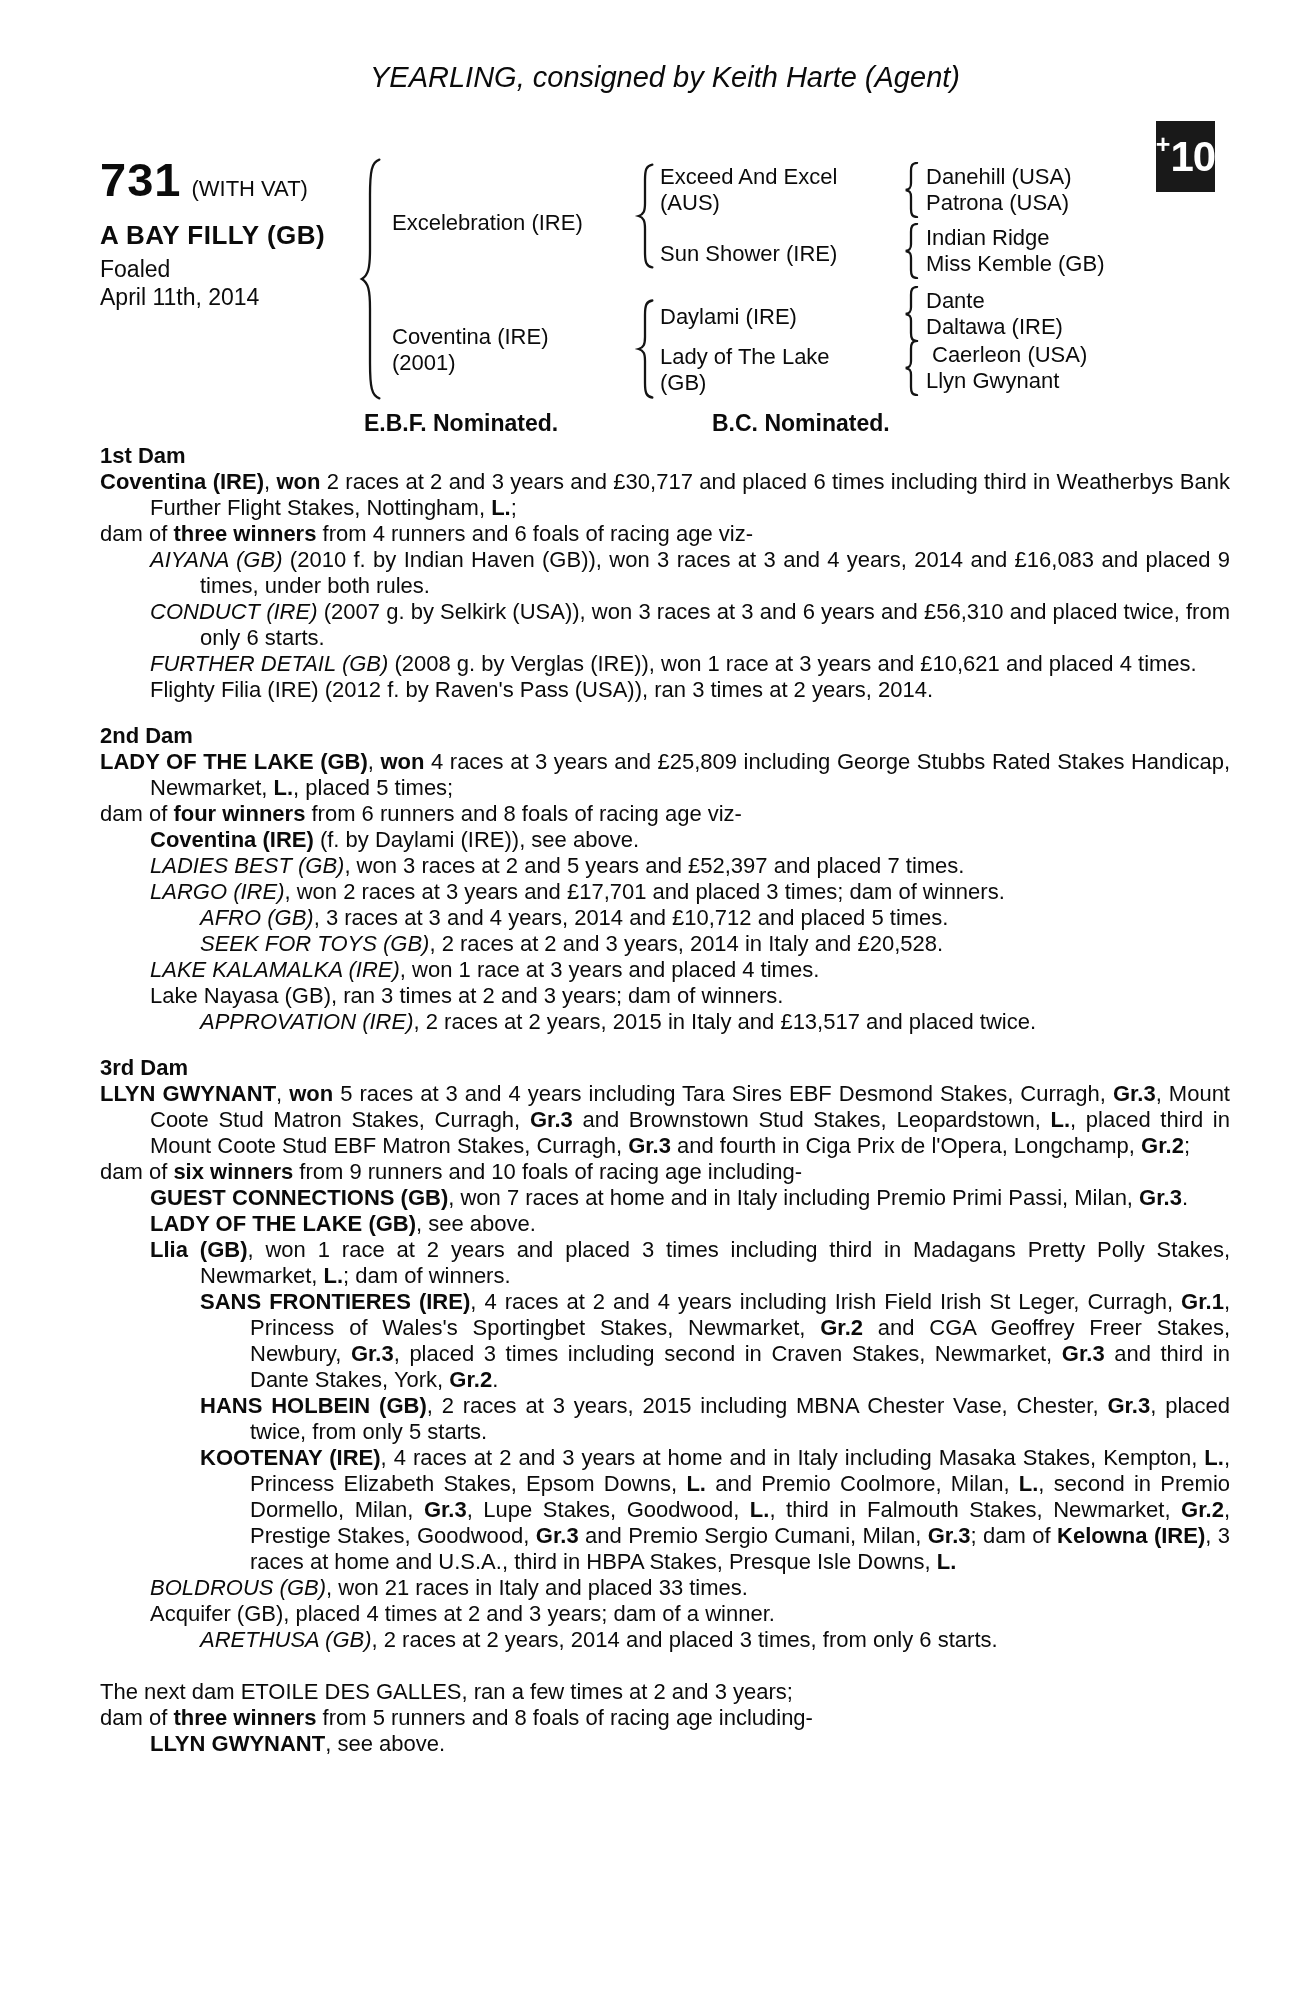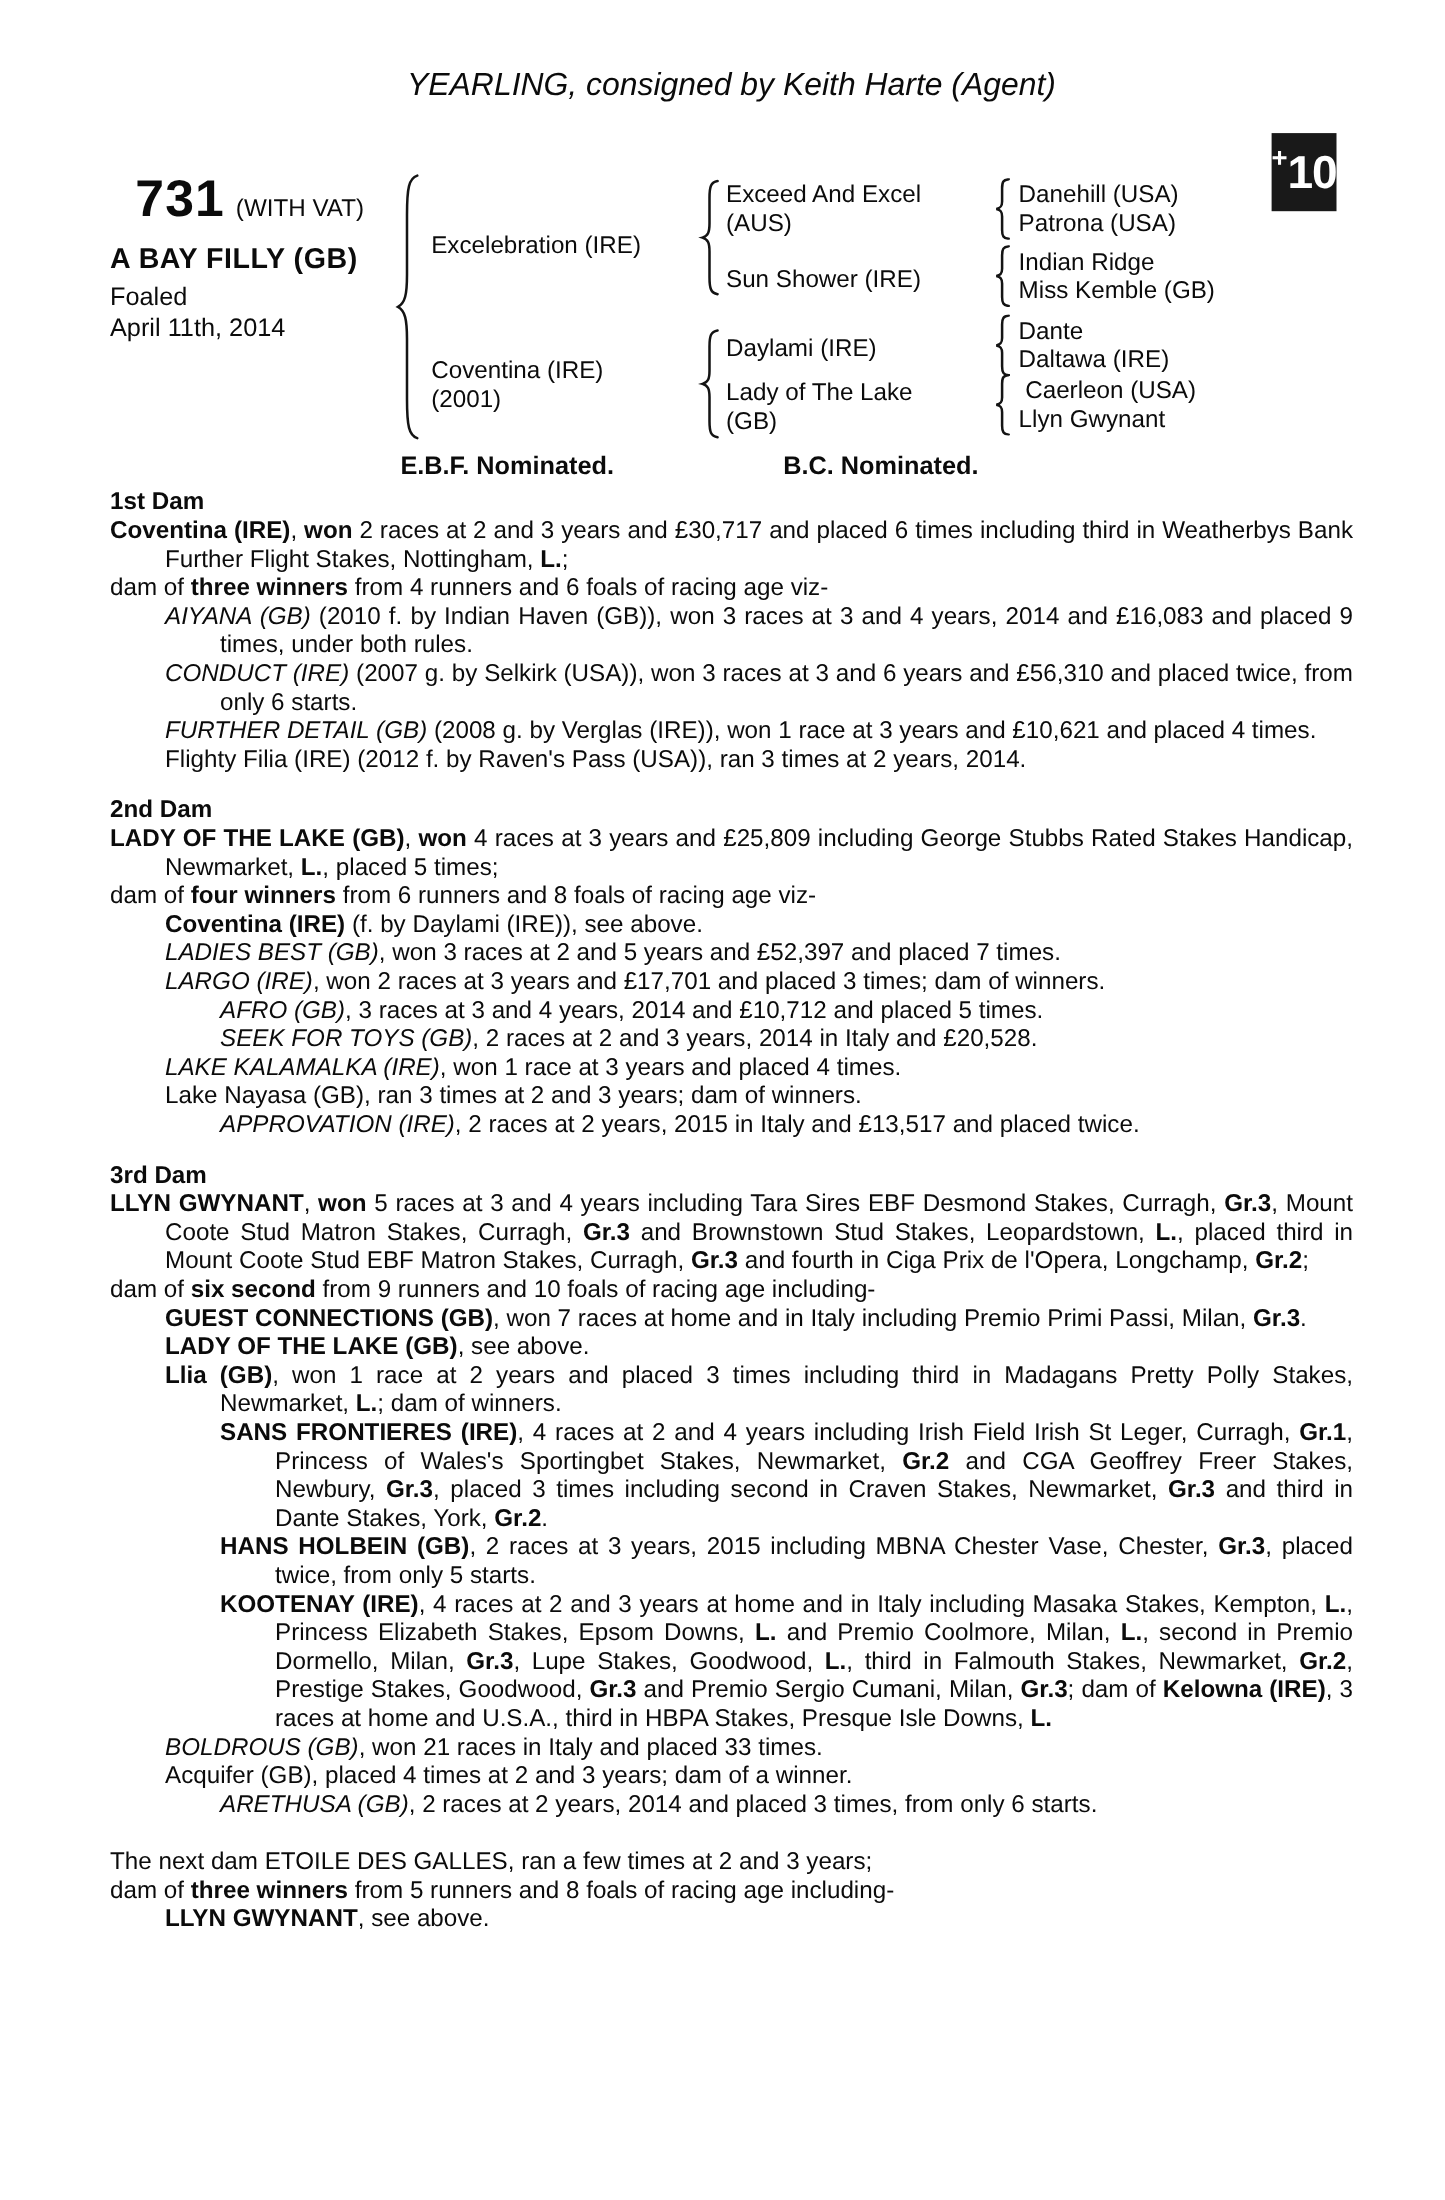--- a/index.html
+++ b/index.html
@@ -26,21 +26,21 @@
   .badge{
     position:absolute;left:1156px;top:121px;width:59px;height:71px;
     background:#191919;color:#ffffff;
     display:flex;align-items:center;justify-content:center;
   }
   .badge .plus{font-size:25px;font-weight:bold;align-self:flex-start;margin-top:9px;}
   .badge .num{font-size:42px;font-weight:bold;letter-spacing:-1px;}
   .pedigree{position:relative;height:248px;margin-top:62px;}
   .ped-item{position:absolute;font-size:22px;line-height:26px;white-space:nowrap;}
   .lot-line{position:absolute;left:0;top:0;white-space:nowrap;}
-  .lot-num{font-size:47px;font-weight:bold;letter-spacing:1px;line-height:47px;margin-left:23px;}
+  .lot-num{font-size:47px;font-weight:bold;letter-spacing:1px;line-height:47px;}
   .vat{font-size:22px;margin-left:10px;}
   .lot-desc{position:absolute;left:0;top:64px;font-size:26px;font-weight:bold;letter-spacing:.5px;white-space:nowrap;}
   .foaled1{position:absolute;left:0;top:100px;font-size:23px;}
   .foaled2{position:absolute;left:0;top:128px;font-size:23px;text-align:right;}
   .brace{position:absolute;}
   .brace path{fill:none;stroke:#141414;stroke-width:2.3;stroke-linecap:round;}
   .noms{position:relative;height:27px;margin-top:6px;font-weight:bold;font-size:23px;}
   .noms span{position:absolute;white-space:nowrap;}
   .nom-ebf{left:264px;}
   .nom-bc{left:612px;}
@@ -143,21 +143,21 @@
         <p class="para lvl1"><span class="b">Coventina (IRE)</span><span> (f. by Daylami (IRE)), see above.</span></p>
         <p class="para lvl1"><span class="i">LADIES BEST (GB)</span><span>, won 3 races at 2 and 5 years and £52,397 and placed 7 times.</span></p>
         <p class="para lvl1"><span class="i">LARGO (IRE)</span><span>, won 2 races at 3 years and £17,701 and placed 3 times; dam of winners.</span></p>
         <p class="para lvl2"><span class="i">AFRO (GB)</span><span>, 3 races at 3 and 4 years, 2014 and £10,712 and placed 5 times.</span></p>
         <p class="para lvl2"><span class="i">SEEK FOR TOYS (GB)</span><span>, 2 races at 2 and 3 years, 2014 in Italy and £20,528.</span></p>
         <p class="para lvl1"><span class="i">LAKE KALAMALKA (IRE)</span><span>, won 1 race at 3 years and placed 4 times.</span></p>
         <p class="para lvl1"><span>Lake Nayasa (GB), ran 3 times at 2 and 3 years; dam of winners.</span></p>
         <p class="para lvl2"><span class="i">APPROVATION (IRE)</span><span>, 2 races at 2 years, 2015 in Italy and £13,517 and placed twice.</span></p>
         <div class="dam-heading">3rd Dam</div>
         <p class="para lvl0"><span class="b">LLYN GWYNANT</span><span>, </span><span class="b">won</span><span> 5 races at 3 and 4 years including Tara Sires EBF Desmond Stakes, Curragh, </span><span class="b">Gr.3</span><span>, Mount Coote Stud Matron Stakes, Curragh, </span><span class="b">Gr.3</span><span> and Brownstown Stud Stakes, Leopardstown, </span><span class="b">L.</span><span>, placed third in Mount Coote Stud EBF Matron Stakes, Curragh, </span><span class="b">Gr.3</span><span> and fourth in Ciga Prix de l'Opera, Longchamp, </span><span class="b">Gr.2</span><span>;</span></p>
-        <p class="para lvl0"><span>dam of </span><span class="b">six second</span><span> from 9 runners and 10 foals of racing age including-</span></p>
+        <p class="para lvl0"><span>dam of </span><span class="b">six winners</span><span> from 9 runners and 10 foals of racing age including-</span></p>
         <p class="para lvl1"><span class="b">GUEST CONNECTIONS (GB)</span><span>, won 7 races at home and in Italy including Premio Primi Passi, Milan, </span><span class="b">Gr.3</span><span>.</span></p>
         <p class="para lvl1"><span class="b">LADY OF THE LAKE (GB)</span><span>, see above.</span></p>
         <p class="para lvl1"><span class="b">Llia (GB)</span><span>, won 1 race at 2 years and placed 3 times including third in Madagans Pretty Polly Stakes, Newmarket, </span><span class="b">L.</span><span>; dam of winners.</span></p>
         <p class="para lvl2"><span class="b">SANS FRONTIERES (IRE)</span><span>, 4 races at 2 and 4 years including Irish Field Irish St Leger, Curragh, </span><span class="b">Gr.1</span><span>, Princess of Wales's Sportingbet Stakes, Newmarket, </span><span class="b">Gr.2</span><span> and CGA Geoffrey Freer Stakes, Newbury, </span><span class="b">Gr.3</span><span>, placed 3 times including second in Craven Stakes, Newmarket, </span><span class="b">Gr.3</span><span> and third in Dante Stakes, York, </span><span class="b">Gr.2</span><span>.</span></p>
         <p class="para lvl2"><span class="b">HANS HOLBEIN (GB)</span><span>, 2 races at 3 years, 2015 including MBNA Chester Vase, Chester, </span><span class="b">Gr.3</span><span>, placed twice, from only 5 starts.</span></p>
         <p class="para lvl2"><span class="b">KOOTENAY (IRE)</span><span>, 4 races at 2 and 3 years at home and in Italy including Masaka Stakes, Kempton, </span><span class="b">L.</span><span>, Princess Elizabeth Stakes, Epsom Downs, </span><span class="b">L.</span><span> and Premio Coolmore, Milan, </span><span class="b">L.</span><span>, second in Premio Dormello, Milan, </span><span class="b">Gr.3</span><span>, Lupe Stakes, Goodwood, </span><span class="b">L.</span><span>, third in Falmouth Stakes, Newmarket, </span><span class="b">Gr.2</span><span>, Prestige Stakes, Goodwood, </span><span class="b">Gr.3</span><span> and Premio Sergio Cumani, Milan, </span><span class="b">Gr.3</span><span>; dam of </span><span class="b">Kelowna (IRE)</span><span>, 3 races at home and U.S.A., third in HBPA Stakes, Presque Isle Downs, </span><span class="b">L.</span></p>
         <p class="para lvl1"><span class="i">BOLDROUS (GB)</span><span>, won 21 races in Italy and placed 33 times.</span></p>
         <p class="para lvl1"><span>Acquifer (GB), placed 4 times at 2 and 3 years; dam of a winner.</span></p>
         <p class="para lvl2"><span class="i">ARETHUSA (GB)</span><span>, 2 races at 2 years, 2014 and placed 3 times, from only 6 starts.</span></p>
         <p class="para lvl0 gap"><span>The next dam ETOILE DES GALLES, ran a few times at 2 and 3 years;</span></p>

